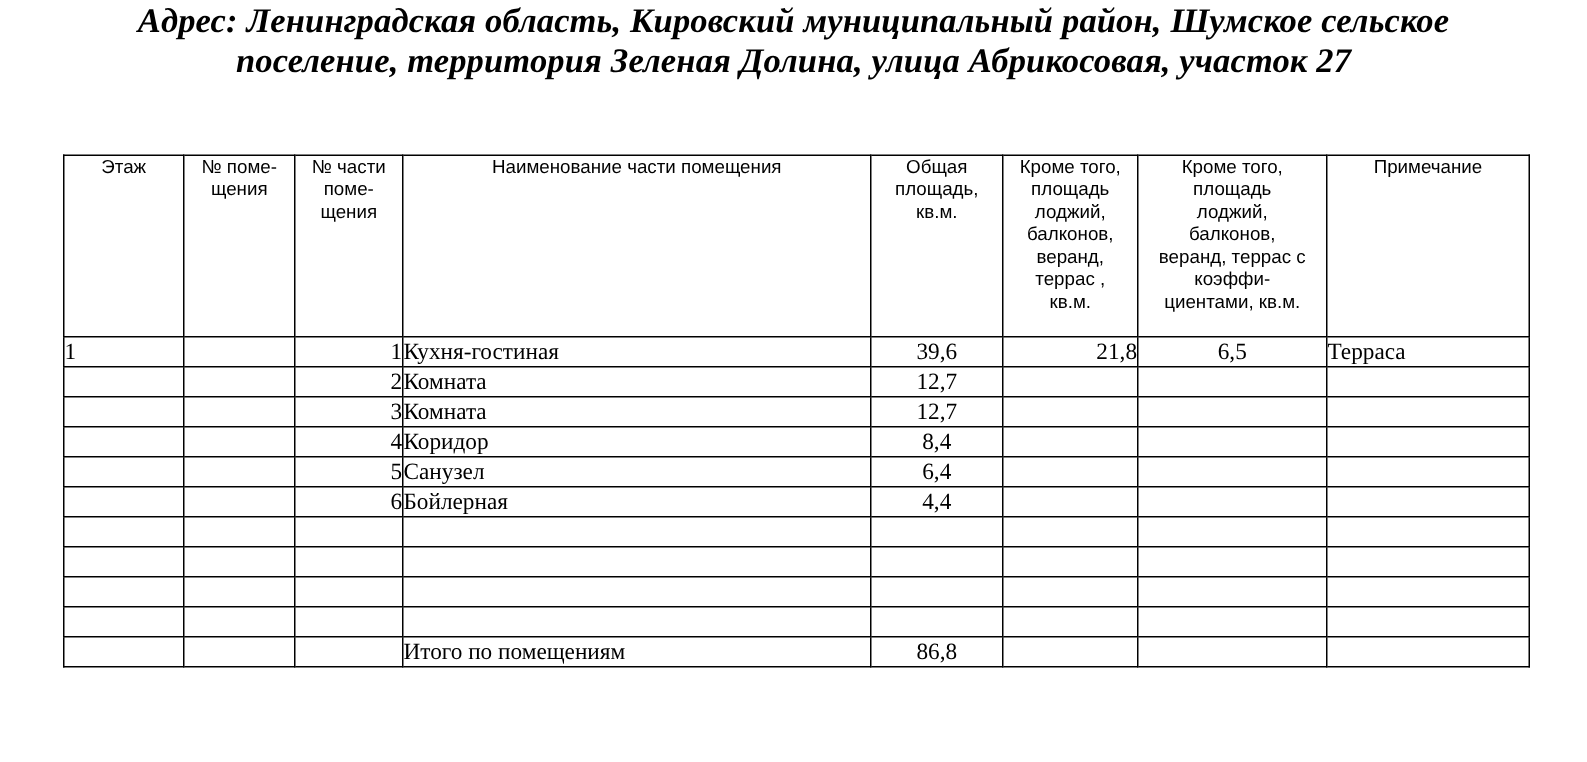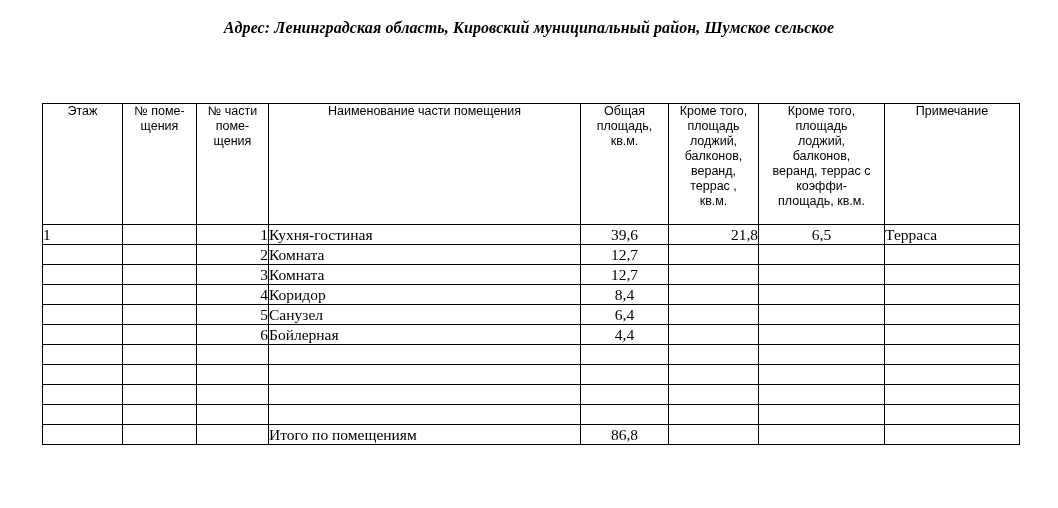--- a/index.html
+++ b/index.html
@@ -15,26 +15,25 @@
     overflow: hidden;
   }
   .page {
     position: relative;
     width: 1058px;
     height: 508px;
     box-sizing: border-box;
   }
   .doc-title {
     margin: 0;
-    padding-top: 14px;
     text-align: center;
     font-family: "Liberation Serif", serif;
     font-weight: bold;
     font-style: italic;
-    font-size: 16px;
+    font-size: 23px;
     line-height: 27px;
     letter-spacing: 0.1px;
   }
   .doc-title .line {
     display: block;
   }
   .table-wrap {
     position: absolute;
     left: 42px;
     top: 103px;
@@ -90,20 +89,21 @@
   .col-extrak { width: 126px; }
   .col-note   { width: 135px; }
 </style>
 </head>
 <body>
 
 <div class="page">
 
   <h1 class="doc-title">
     <span class="line">Адрес: Ленинградская область, Кировский муниципальный район, Шумское сельское</span>
+    <span class="line">поселение, территория Зеленая Долина, улица Абрикосовая, участок 27</span>
   </h1>
 
   <div class="table-wrap">
     <table class="ps">
       <colgroup>
         <col class="col-floor">
         <col class="col-room">
         <col class="col-part">
         <col class="col-name">
         <col class="col-area">
@@ -142,21 +142,21 @@
             <div>террас ,</div>
             <div>кв.м.</div>
           </th>
           <th>
             <div>Кроме того,</div>
             <div>площадь</div>
             <div>лоджий,</div>
             <div>балконов,</div>
             <div>веранд, террас с</div>
             <div>коэффи-</div>
-            <div>площадь, кв.м.</div>
+            <div>циентами, кв.м.</div>
           </th>
           <th>
             <div>Примечание</div>
           </th>
         </tr>
       </thead>
       <tbody>
         <tr>
           <td class="c-floor">1</td>
           <td class="c-room"></td>

